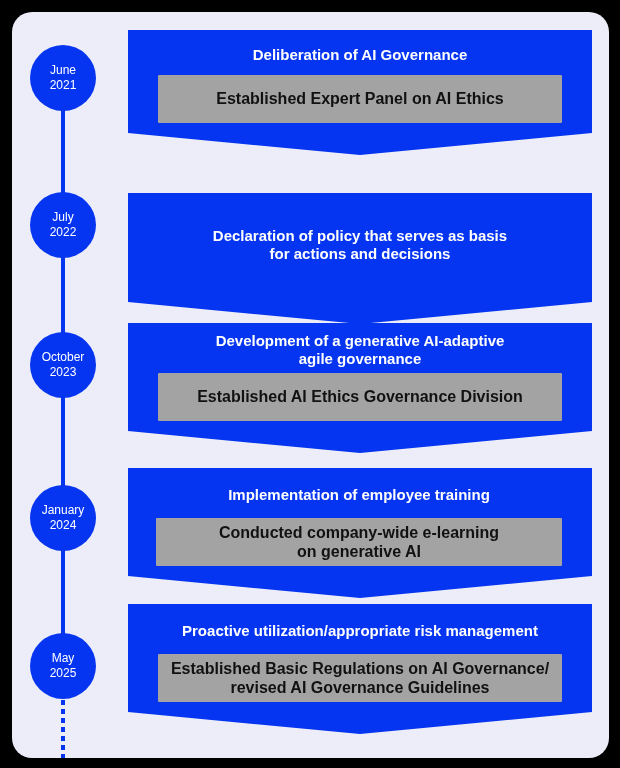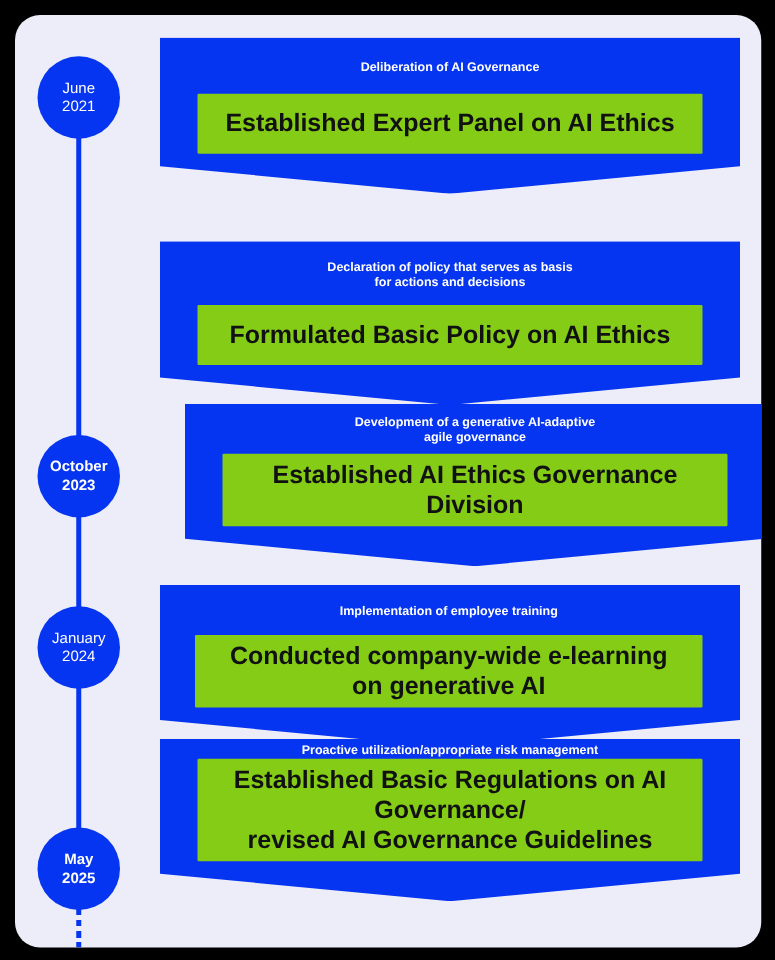--- a/index.html
+++ b/index.html
@@ -42,87 +42,88 @@
     border-radius: 50%;
     background: var(--accent-blue, #0535F0);
     color: var(--header-text, #FFFFFF);
     display: flex; align-items: center; justify-content: center;
     text-align: center;
     font-size: 12px; line-height: 1.22;
     white-space: pre-line;
   }
   .c1 { top: 33px; }
   .c2 { top: 180px; }
-  .c3 { top: 336px; font-weight: bold; }
+  .c3 { top: 320px; }
   .c4 { top: 473px; text-align: center; }
-  .c5 { top: 650px; font-weight: bold; }
+  .c5 { top: 621px; }
   
   .banner {
     position: absolute;
     left: 116px; width: 464px;
     background: var(--accent-blue, #0535F0);
     clip-path: polygon(0 0, 100% 0, 100% calc(100% - 22px), 50% 100%, 0 calc(100% - 22px));
     display: flex; flex-direction: column;
     box-sizing: border-box;
     padding: 4px 30px 32px 30px;
   }
   .s1 { top: 18px;  height: 125px; }
   .s2 { top: 181px; height: 131px; }
-  .s3 { top: 311px; height: 130px; margin-left: 20px; }
+  .s3 { top: 311px; height: 130px; }
   .s4 { top: 456px; height: 130px; padding-left: 28px; }
-  .s5 { top: 579px; height: 130px; }
+  .s5 { top: 592px; height: 130px; }
   .banner-header {
     flex: 1;
     display: flex; align-items: center; justify-content: center;
     text-align: center;
     color: var(--header-text, #FFFFFF);
     font-weight: bold;
-    font-size: 10px; line-height: 1.2;
+    font-size: 15px; line-height: 1.2;
     white-space: pre-line;
   }
   .banner-box {
-    background: #84cc16;
+    background: #a3a3a3;
     color: var(--detail-text, #111111);
     min-height: 48px;
     box-sizing: border-box;
     padding: 5px 8px;
     display: flex; align-items: center; justify-content: center;
     text-align: center;
     font-weight: bold;
-    font-size: 20px; line-height: 1.2;
+    font-size: 16px; line-height: 1.2;
     white-space: pre-line;
     border-radius: 1px;
   }
 </style>
 </head>
 <body>
 
 <div class="card">
 
   <div class="connector solid"></div>
   <div class="connector dotted"></div>
 
   <div class="circle c1">June
 2021</div>
+  <div class="circle c2">July
+2022</div>
   <div class="circle c3">October
 2023</div>
   <div class="circle c4">January
 2024</div>
   <div class="circle c5">May
 2025</div>
 
   <div class="banner s1">
     <div class="banner-header">Deliberation of AI Governance</div>
     <div class="banner-box">Established Expert Panel on AI Ethics</div>
   </div>
 
   <div class="banner s2">
     <div class="banner-header">Declaration of policy that serves as basis
 for actions and decisions</div>
-    <div class="banner-box">Formulated Basic Policy on AI Ethics</div>
   </div>
 
   <div class="banner s3">
     <div class="banner-header">Development of a generative AI-adaptive
 agile governance</div>
     <div class="banner-box">Established AI Ethics Governance Division</div>
   </div>
 
   <div class="banner s4">
     <div class="banner-header">Implementation of employee training</div>

